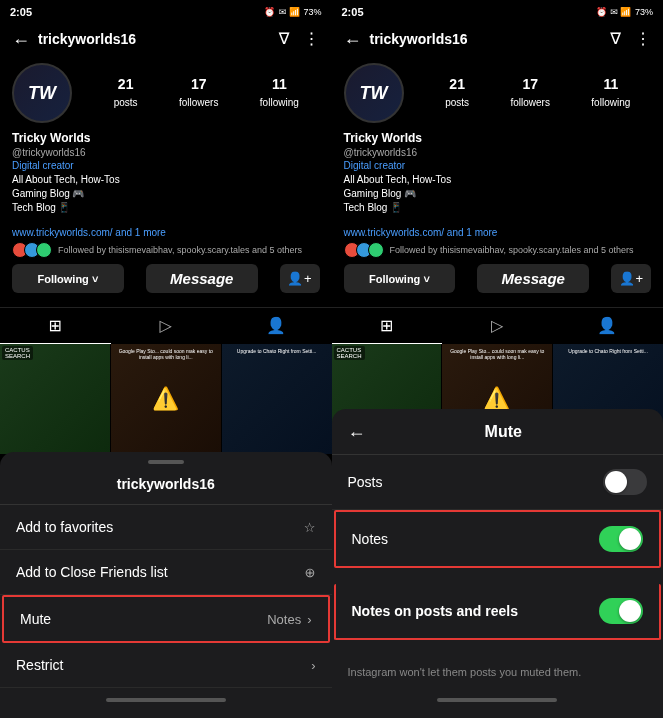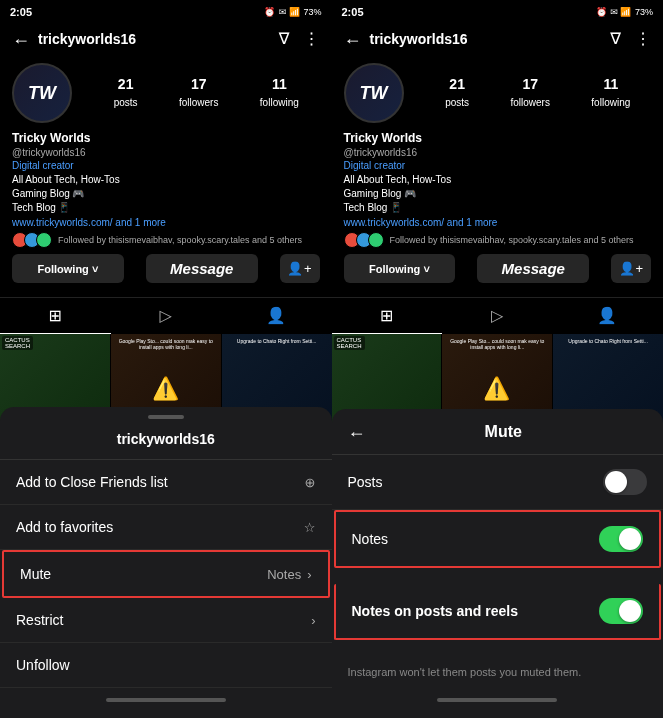--- a/index.html
+++ b/index.html
@@ -138,21 +138,21 @@
     }
     .profile-category {
       color: #4a9eff;
       font-size: 10px;
       margin-bottom: 2px;
     }
     .profile-bio {
       color: #fff;
       font-size: 10px;
       line-height: 1.4;
-      margin-bottom: 2px;
+      margin-bottom: 12px;
     }
     .profile-website {
       color: #4a9eff;
       font-size: 10px;
       margin-bottom: 4px;
     }
     .followed-by-row {
       display: flex;
       align-items: center;
       gap: 4px;
@@ -506,37 +506,34 @@
     <div class="post-cell post-cell-3">
       <span class="overlay-text">Upgrade to Chato Right from Setti...</span>
     </div>
   </div>
 
   <div class="bottom-sheet">
     <div class="bottom-sheet-handle"></div>
     <div class="sheet-username">trickyworlds16</div>
 
     <div class="sheet-item">
+      <span class="sheet-item-label">Add to favorites</span>
+      <span class="sheet-item-right">☆</span>
+    </div>
+    <div class="sheet-item">
       <span class="sheet-item-label">Add to Close Friends list</span>
       <span class="sheet-item-right">⊕</span>
-    </div>
-    <div class="sheet-item">
-      <span class="sheet-item-label">Add to favorites</span>
-      <span class="sheet-item-right">☆</span>
     </div>
     <div class="sheet-item highlighted" style="border:2px solid #e53935; margin: 0 2px;">
       <span class="sheet-item-label">Mute</span>
       <span class="sheet-item-right">Notes <span>›</span></span>
     </div>
     <div class="sheet-item">
       <span class="sheet-item-label">Restrict</span>
       <span class="sheet-item-right">›</span>
-    </div>
-    <div class="sheet-item">
-      <span class="sheet-item-label">Unfollow</span>
     </div>
     <div class="bottom-pill"></div>
   </div>
 </div>
 
 <div class="phone-panel">
 
   <div class="status-bar">
     <span class="status-time">2:05</span>
     <div class="status-icons">

